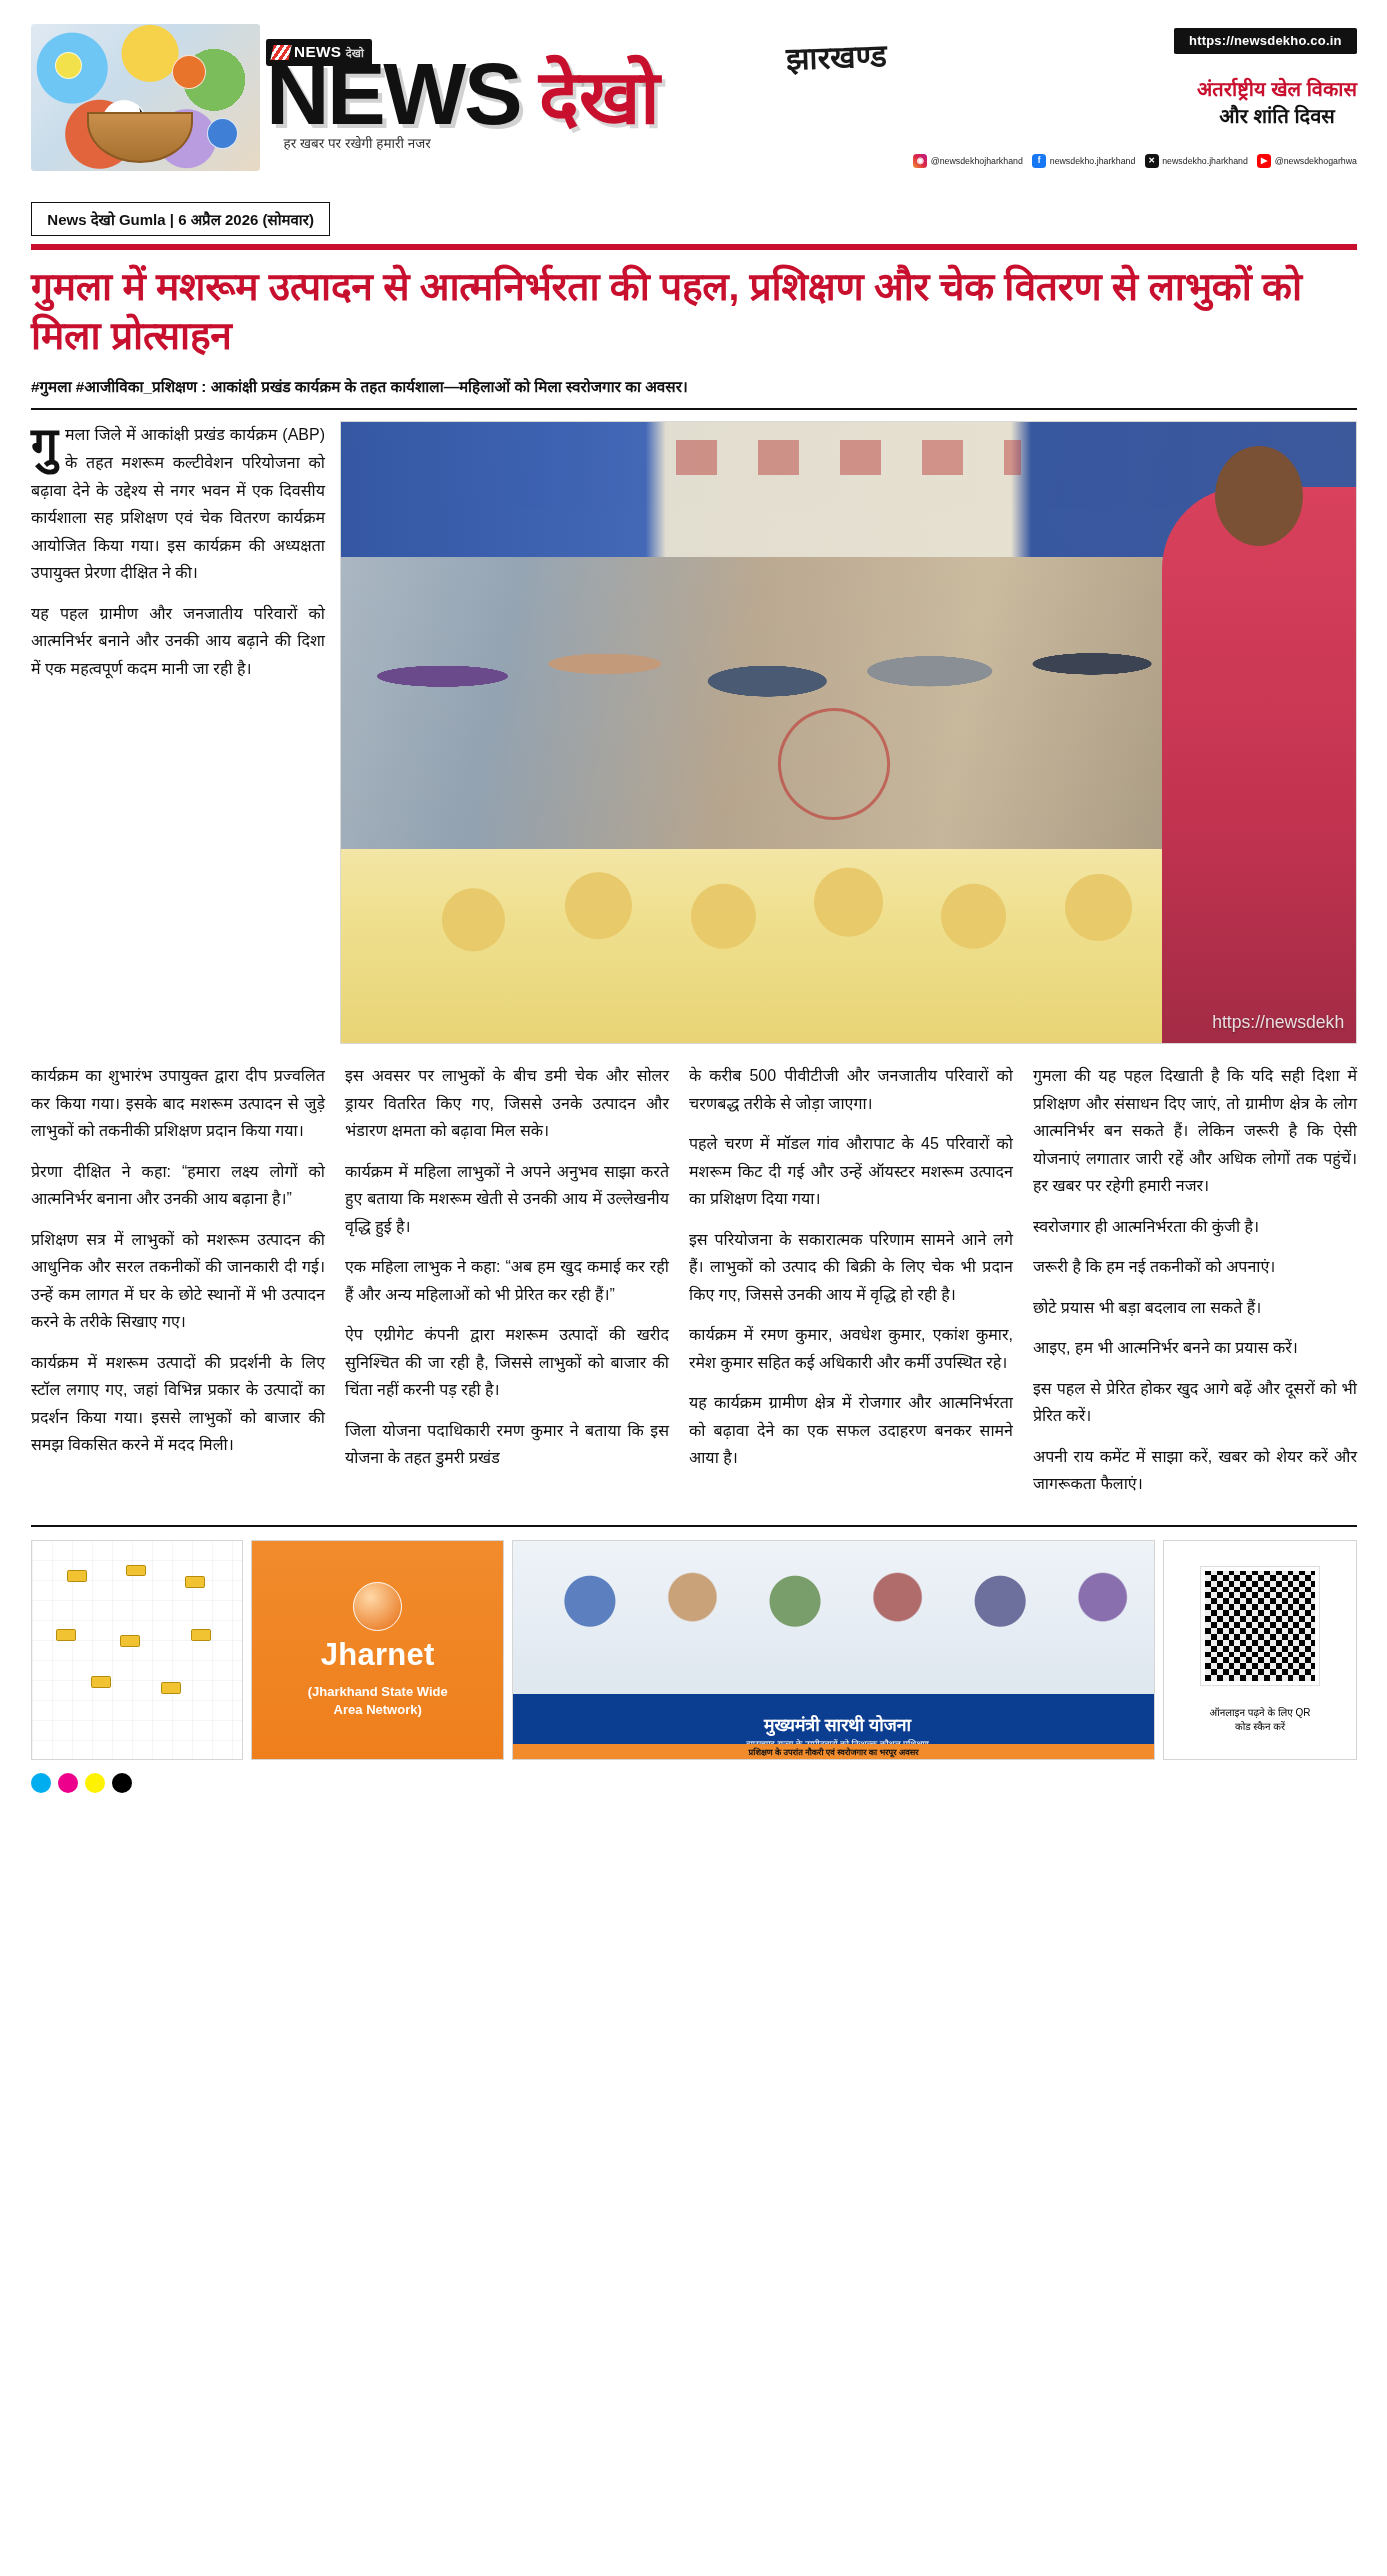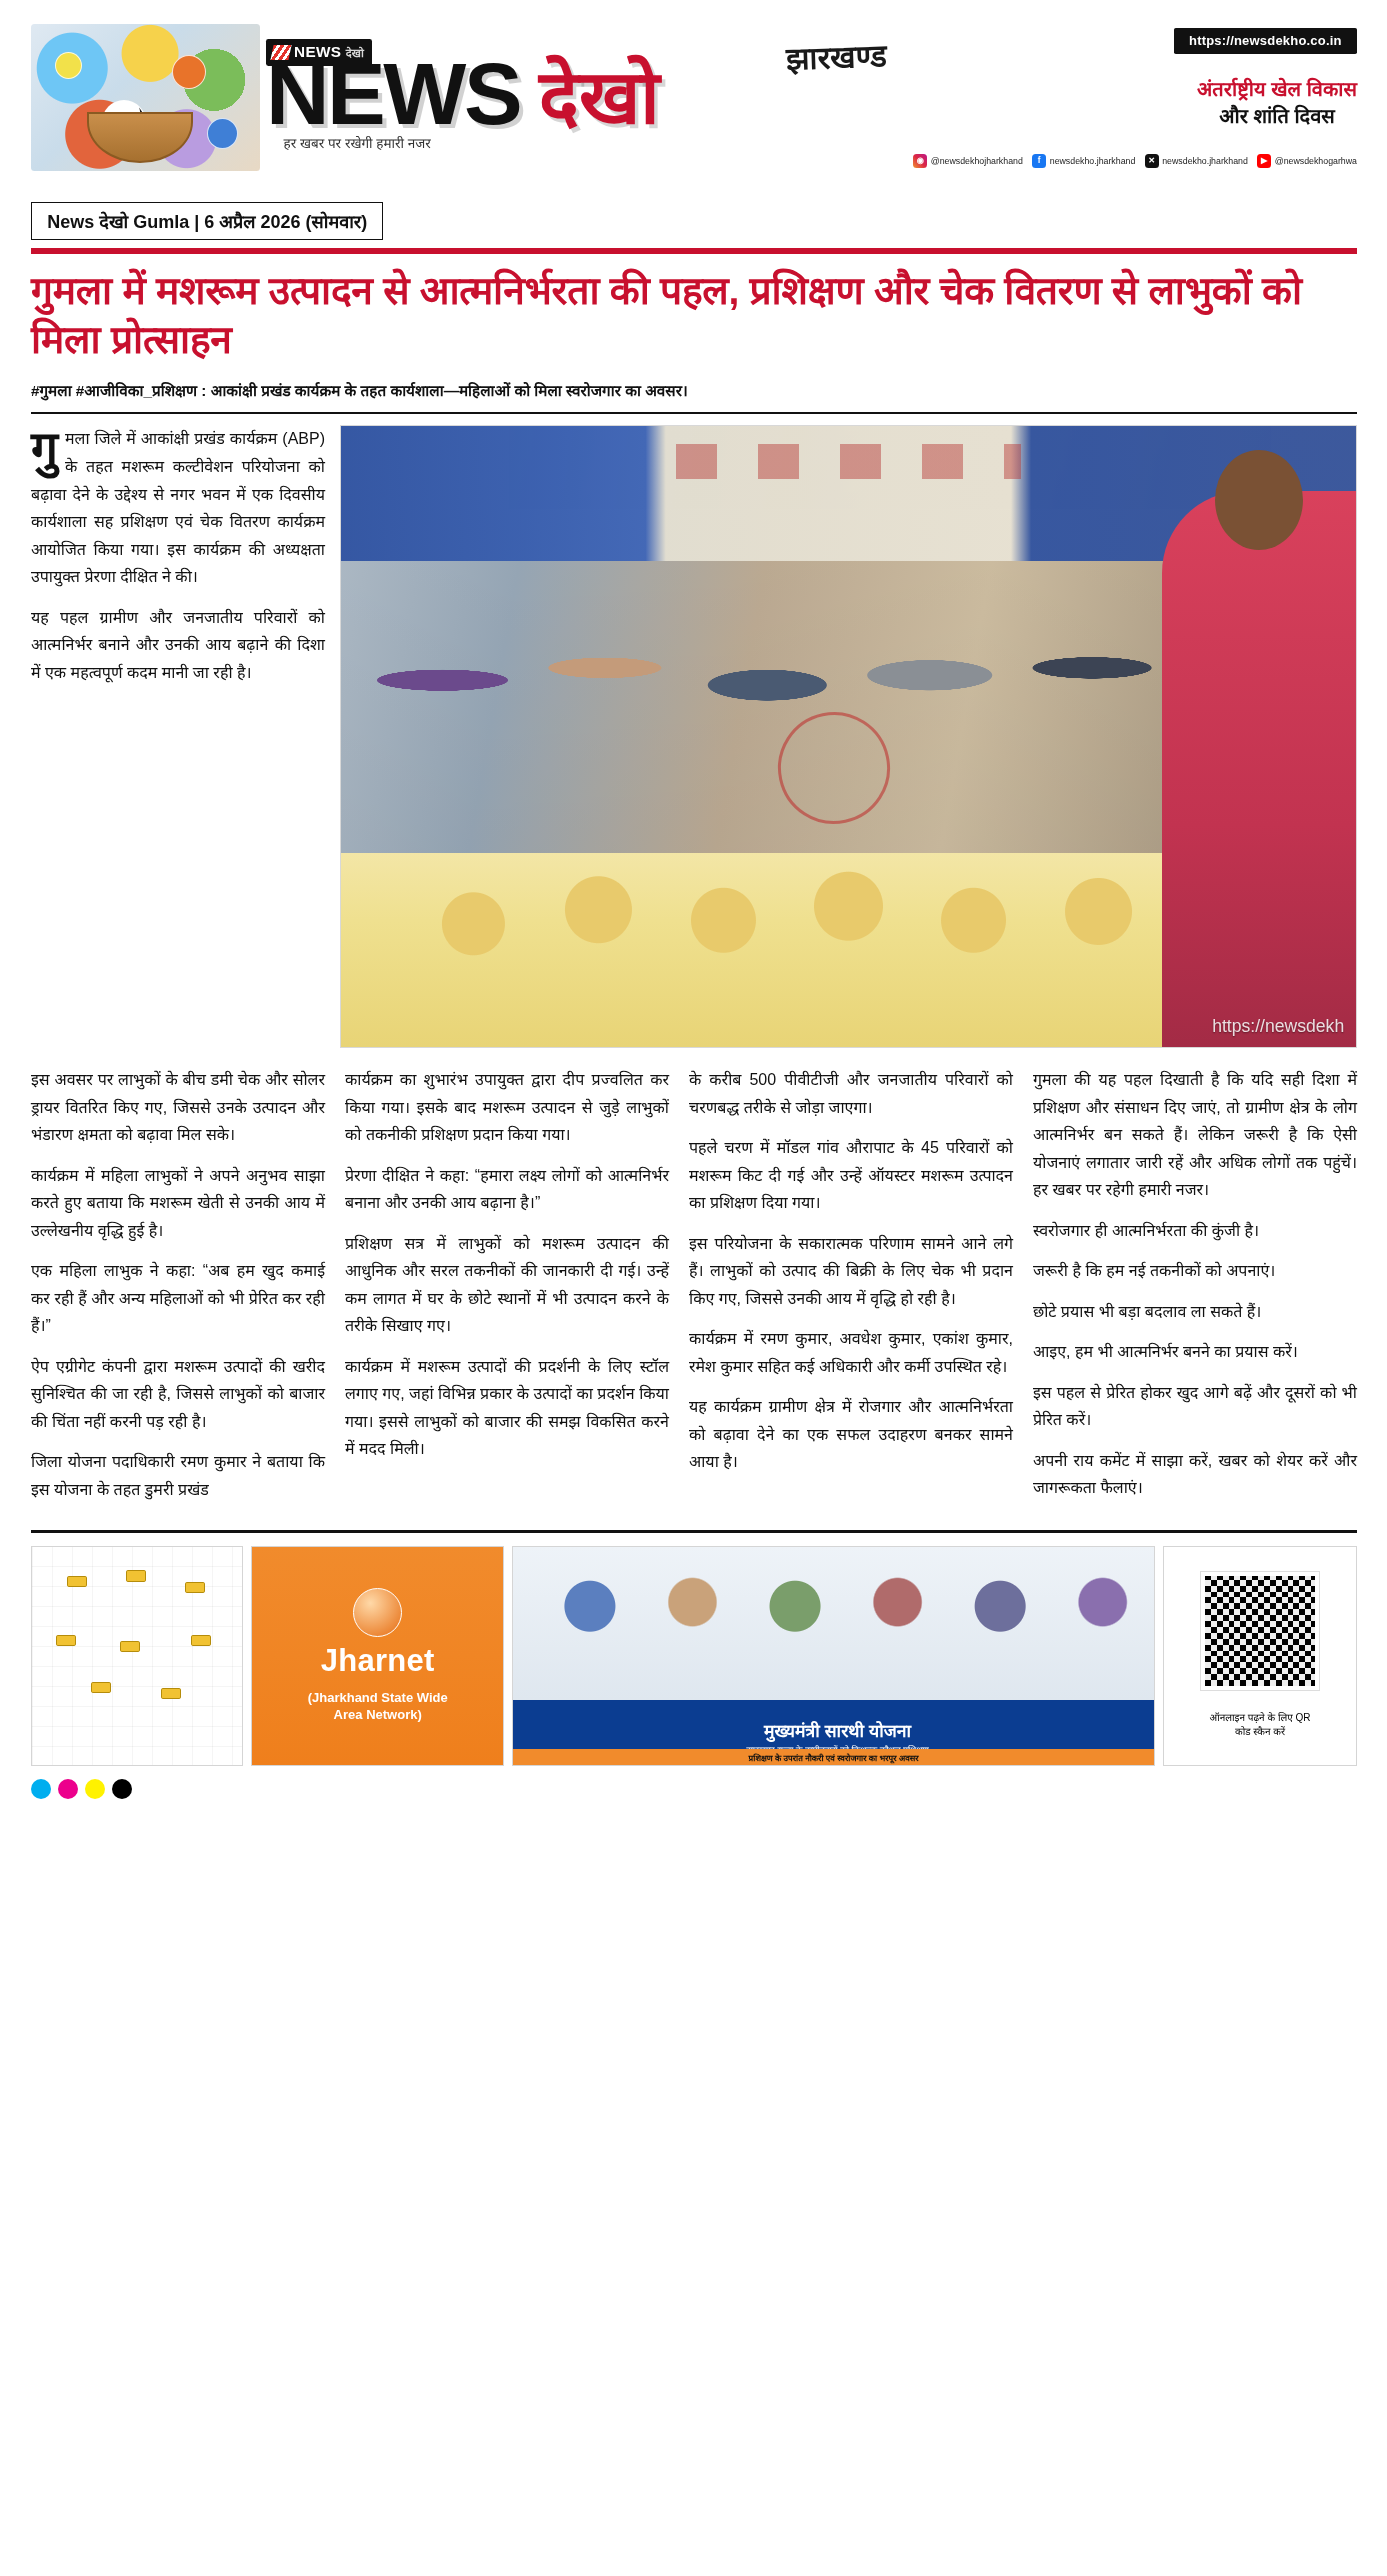--- a/index.html
+++ b/index.html
@@ -155,21 +155,21 @@
 
   
   .datebar {
     display: flex;
     align-items: stretch;
     margin-top: 2.4px;
   }
   .datebox {
     border: 1.8px solid #111;
     padding: 5.9px 15.3px;
-    font-size: 18px;
+    font-size: 15px;
     font-weight: 700;
     color: #111;
     white-space: nowrap;
   }
   .rule-red {
     height: 5.9px; background: #c8102e; width: 100%; margin-top: 8.2px;
   }
 
   
   .headline {
@@ -475,32 +475,32 @@
         <div class="woman-right"></div>
         <div class="stamp"></div>
         <div class="watermark">https://newsdekh</div>
       </div>
     </div>
   </div>
 
   <div class="cols4">
 
     <div class="bodytext colsep">
+      <p>कार्यक्रम का शुभारंभ उपायुक्त द्वारा दीप प्रज्वलित कर किया गया। इसके बाद मशरूम उत्पादन से जुड़े लाभुकों को तकनीकी प्रशिक्षण प्रदान किया गया।</p>
+      <p class="quote-block">प्रेरणा दीक्षित ने कहा: “हमारा लक्ष्य लोगों को आत्मनिर्भर बनाना और उनकी आय बढ़ाना है।”</p>
+      <p>प्रशिक्षण सत्र में लाभुकों को मशरूम उत्पादन की आधुनिक और सरल तकनीकों की जानकारी दी गई। उन्हें कम लागत में घर के छोटे स्थानों में भी उत्पादन करने के तरीके सिखाए गए।</p>
+      <p>कार्यक्रम में मशरूम उत्पादों की प्रदर्शनी के लिए स्टॉल लगाए गए, जहां विभिन्न प्रकार के उत्पादों का प्रदर्शन किया गया। इससे लाभुकों को बाजार की समझ विकसित करने में मदद मिली।</p>
+    </div>
+
+    <div class="bodytext colsep">
       <p>इस अवसर पर लाभुकों के बीच डमी चेक और सोलर ड्रायर वितरित किए गए, जिससे उनके उत्पादन और भंडारण क्षमता को बढ़ावा मिल सके।</p>
       <p>कार्यक्रम में महिला लाभुकों ने अपने अनुभव साझा करते हुए बताया कि मशरूम खेती से उनकी आय में उल्लेखनीय वृद्धि हुई है।</p>
       <p class="quote-block">एक महिला लाभुक ने कहा: “अब हम खुद कमाई कर रही हैं और अन्य महिलाओं को भी प्रेरित कर रही हैं।”</p>
       <p>ऐप एग्रीगेट कंपनी द्वारा मशरूम उत्पादों की खरीद सुनिश्चित की जा रही है, जिससे लाभुकों को बाजार की चिंता नहीं करनी पड़ रही है।</p>
       <p>जिला योजना पदाधिकारी रमण कुमार ने बताया कि इस योजना के तहत डुमरी प्रखंड</p>
-    </div>
-
-    <div class="bodytext colsep">
-      <p>कार्यक्रम का शुभारंभ उपायुक्त द्वारा दीप प्रज्वलित कर किया गया। इसके बाद मशरूम उत्पादन से जुड़े लाभुकों को तकनीकी प्रशिक्षण प्रदान किया गया।</p>
-      <p class="quote-block">प्रेरणा दीक्षित ने कहा: “हमारा लक्ष्य लोगों को आत्मनिर्भर बनाना और उनकी आय बढ़ाना है।”</p>
-      <p>प्रशिक्षण सत्र में लाभुकों को मशरूम उत्पादन की आधुनिक और सरल तकनीकों की जानकारी दी गई। उन्हें कम लागत में घर के छोटे स्थानों में भी उत्पादन करने के तरीके सिखाए गए।</p>
-      <p>कार्यक्रम में मशरूम उत्पादों की प्रदर्शनी के लिए स्टॉल लगाए गए, जहां विभिन्न प्रकार के उत्पादों का प्रदर्शन किया गया। इससे लाभुकों को बाजार की समझ विकसित करने में मदद मिली।</p>
     </div>
 
     <div class="bodytext colsep">
       <p>के करीब 500 पीवीटीजी और जनजातीय परिवारों को चरणबद्ध तरीके से जोड़ा जाएगा।</p>
       <p>पहले चरण में मॉडल गांव औरापाट के 45 परिवारों को मशरूम किट दी गई और उन्हें ऑयस्टर मशरूम उत्पादन का प्रशिक्षण दिया गया।</p>
       <p>इस परियोजना के सकारात्मक परिणाम सामने आने लगे हैं। लाभुकों को उत्पाद की बिक्री के लिए चेक भी प्रदान किए गए, जिससे उनकी आय में वृद्धि हो रही है।</p>
       <p>कार्यक्रम में रमण कुमार, अवधेश कुमार, एकांश कुमार, रमेश कुमार सहित कई अधिकारी और कर्मी उपस्थित रहे।</p>
       <p>यह कार्यक्रम ग्रामीण क्षेत्र में रोजगार और आत्मनिर्भरता को बढ़ावा देने का एक सफल उदाहरण बनकर सामने आया है।</p>
     </div>
 

